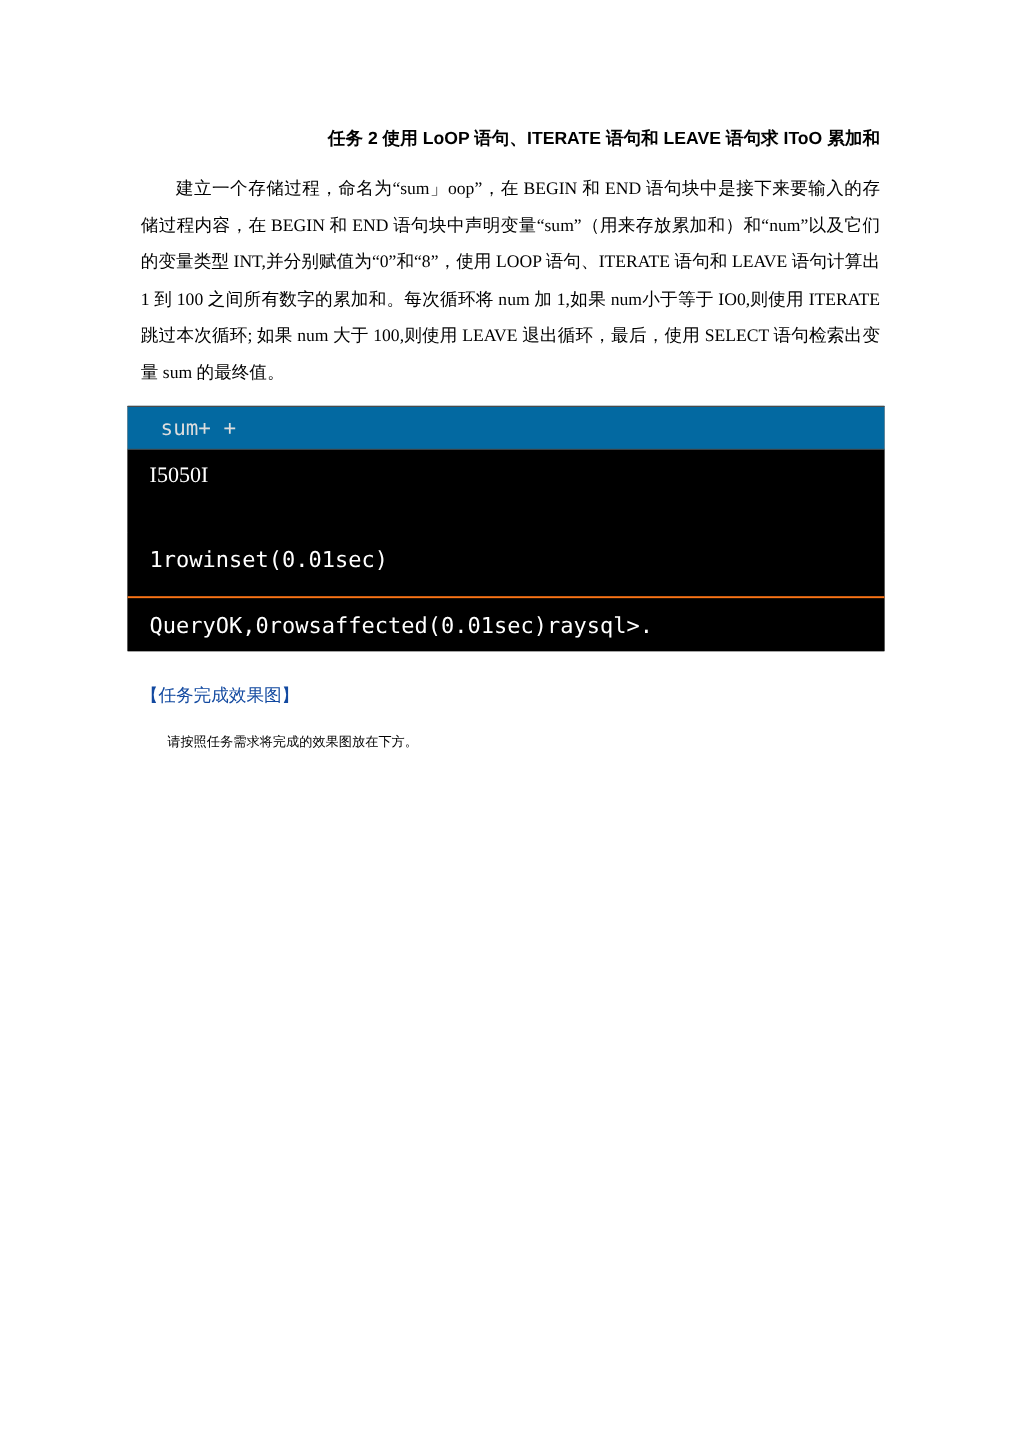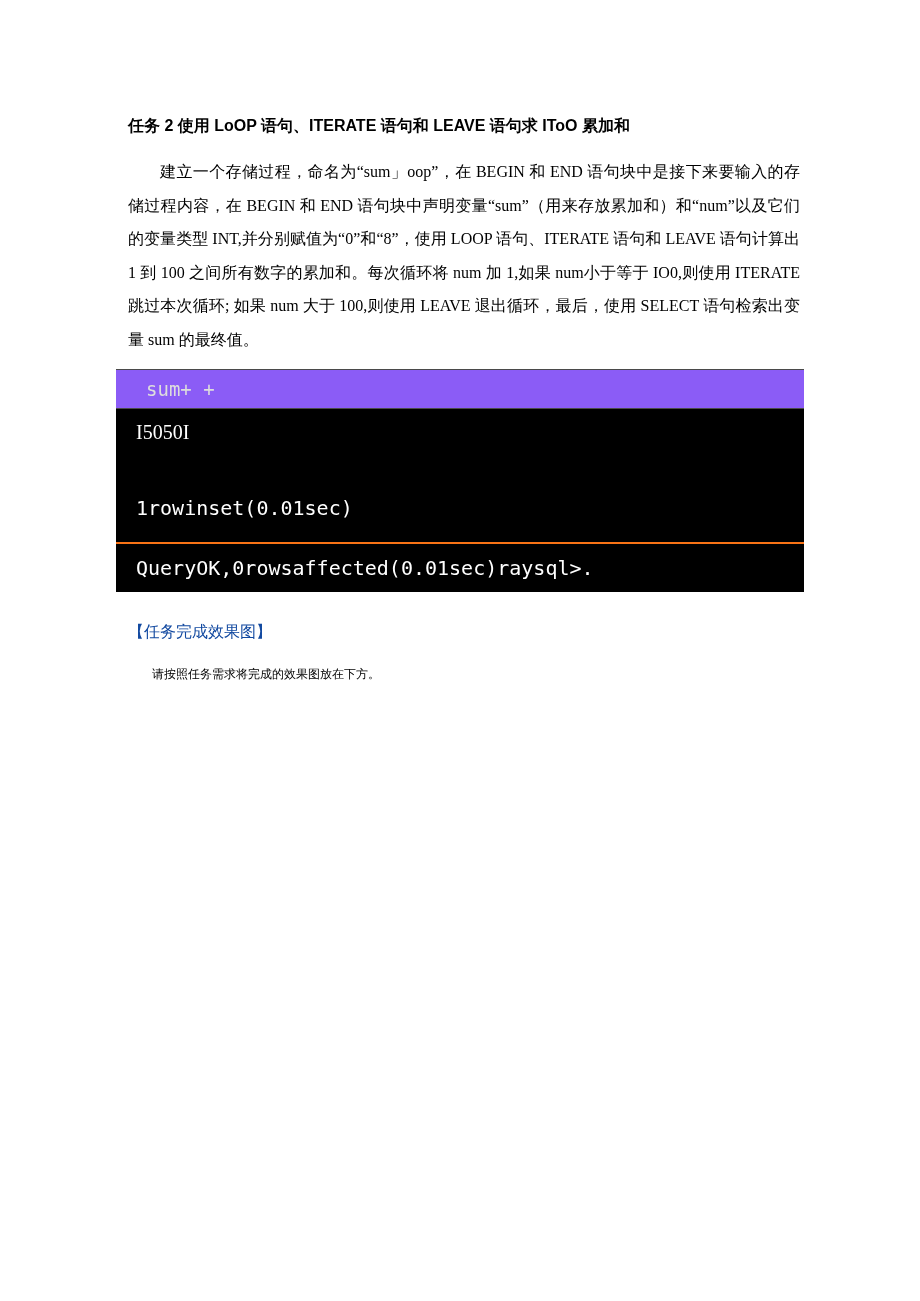--- a/index.html
+++ b/index.html
@@ -6,21 +6,21 @@
       margin: 0;
       padding: 0;
       background: #ffffff;
       font-family: "SimSun", "Songti SC", serif;
       width: 920px;
     }
     .page {
       padding: 116px 120px 0 128px;
     }
     .title {
-      text-align: left;
+      text-align: right;
       font-family: "SimHei", "Heiti SC", sans-serif;
       font-weight: bold;
       font-size: 16px;
       color: #000;
       margin-bottom: 18px;
     }
     .section-head {
       font-family: "SimHei", "Heiti SC", sans-serif;
       font-weight: bold;
       font-size: 16px;
@@ -49,21 +49,21 @@
       color: #fff;
       font-family: "SimSun", "NSimSun", monospace;
       font-size: 20px;
     }
     .crow {
       padding: 12px 20px;
       background: #000;
       color: #fff;
     }
     .crow.header {
-      background: #8b5cf6;
+      background: #0369a1;
       color: #ddd;
       padding: 8px 30px;
       font-size: 19px;
       border-top: 1px solid #4a4a4a;
       border-bottom: 1px solid #4a4a4a;
     }
     .crow.sep {
       border-bottom: 1px solid #4a4a4a;
     }
     .crow.value {

